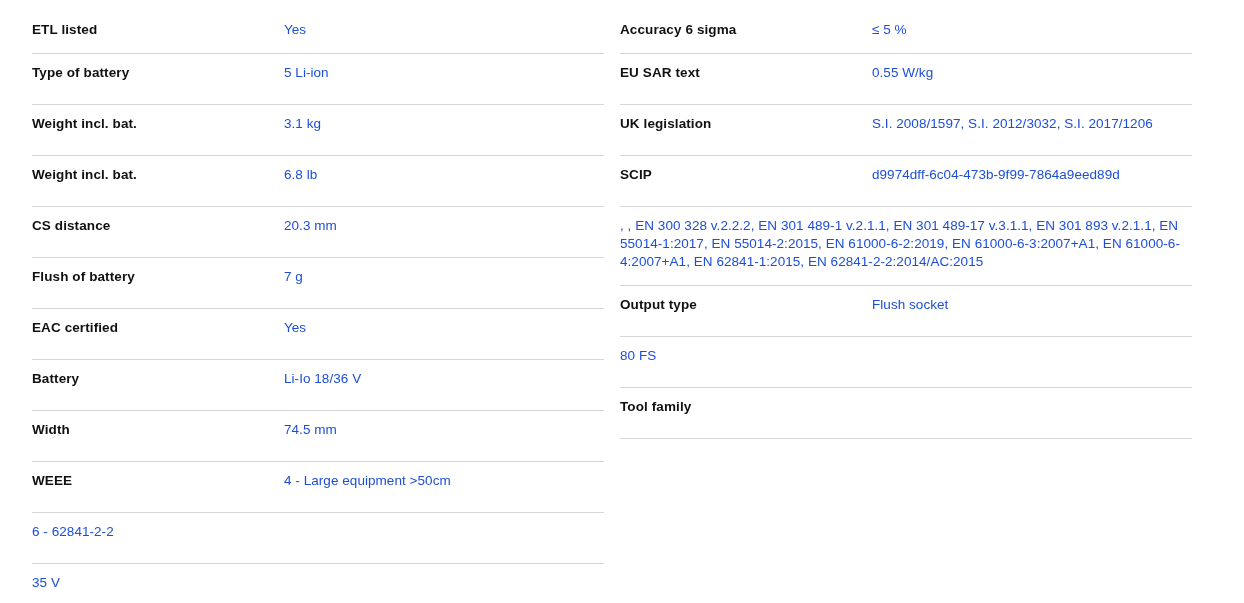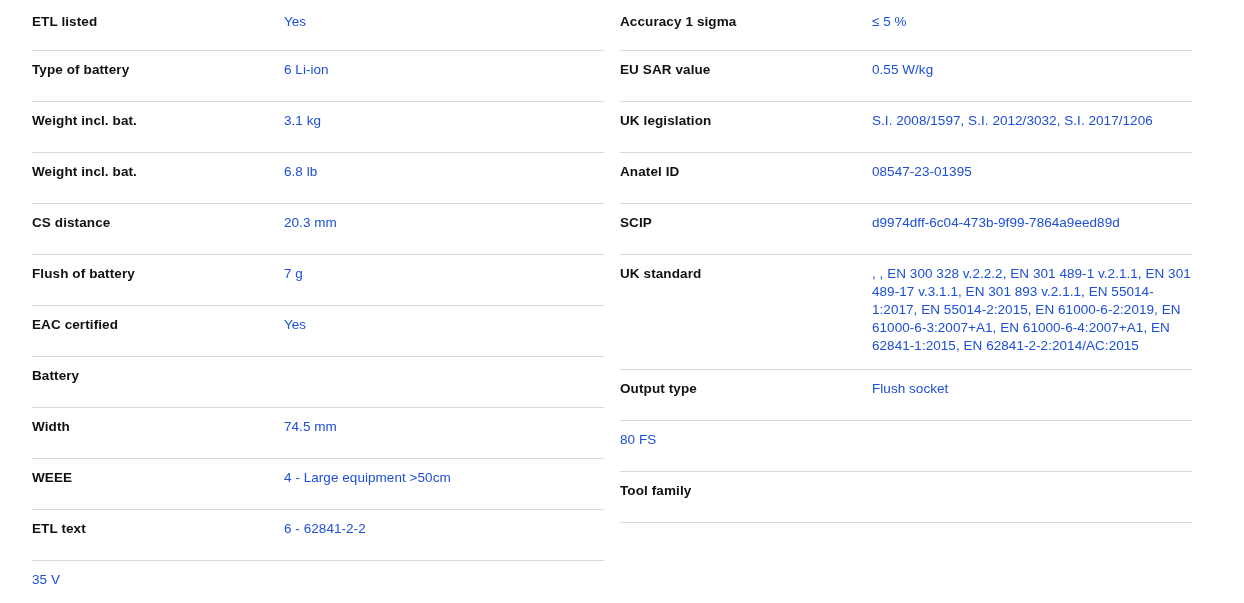--- a/index.html
+++ b/index.html
@@ -30,21 +30,21 @@
   }
   .spec-row {
     display: flex;
     align-items: flex-start;
     border-bottom: 1px solid #d8d8d8;
     padding: 0;
     min-height: 51px;
     box-sizing: border-box;
   }
   .spec-row:first-child {
-    padding-top: 4px;
+    padding-top: 12px;
   }
   .spec-row .label {
     flex: 0 0 252px;
     width: 252px;
     font-size: 13.5px;
     font-weight: bold;
     color: #111111;
     line-height: 17px;
     padding-top: 10px;
     padding-bottom: 14px;
@@ -75,21 +75,21 @@
 
 <div class="spec-page">
 
   <div class="spec-column left">
     <div class="spec-row">
       <div class="label">ETL listed</div>
       <div class="value">Yes</div>
     </div>
     <div class="spec-row">
       <div class="label">Type of battery</div>
-      <div class="value">6 Li-ion</div>
+      <div class="value">5 Li-ion</div>
     </div>
     <div class="spec-row">
       <div class="label">Weight incl. bat.</div>
       <div class="value">3.1 kg</div>
     </div>
     <div class="spec-row">
       <div class="label">Weight incl. bat.</div>
       <div class="value">6.8 lb</div>
     </div>
     <div class="spec-row">
@@ -99,61 +99,56 @@
     <div class="spec-row">
       <div class="label">Flush of battery</div>
       <div class="value">7 g</div>
     </div>
     <div class="spec-row">
       <div class="label">EAC certified</div>
       <div class="value">Yes</div>
     </div>
     <div class="spec-row">
       <div class="label">Battery</div>
+      <div class="value">Li-Io 18/36 V</div>
     </div>
     <div class="spec-row">
       <div class="label">Width</div>
       <div class="value">74.5 mm</div>
     </div>
     <div class="spec-row">
       <div class="label">WEEE</div>
       <div class="value">4 - Large equipment &gt;50cm</div>
     </div>
     <div class="spec-row">
-      <div class="label">ETL text</div>
       <div class="value">6 - 62841-2-2</div>
     </div>
     <div class="spec-row">
       <div class="value">35 V</div>
     </div>
   </div>
 
   <div class="spec-column right">
     <div class="spec-row">
-      <div class="label">Accuracy 1 sigma</div>
+      <div class="label">Accuracy 6 sigma</div>
       <div class="value">≤ 5 %</div>
     </div>
     <div class="spec-row">
-      <div class="label">EU SAR value</div>
+      <div class="label">EU SAR text</div>
       <div class="value">0.55 W/kg</div>
     </div>
     <div class="spec-row">
       <div class="label">UK legislation</div>
       <div class="value">S.I. 2008/1597, S.I. 2012/3032, S.I. 2017/1206</div>
     </div>
     <div class="spec-row">
-      <div class="label">Anatel ID</div>
-      <div class="value">08547-23-01395</div>
-    </div>
-    <div class="spec-row">
       <div class="label">SCIP</div>
       <div class="value">d9974dff-6c04-473b-9f99-7864a9eed89d</div>
     </div>
     <div class="spec-row tall">
-      <div class="label">UK standard</div>
       <div class="value">, , EN 300 328 v.2.2.2, EN 301 489-1 v.2.1.1, EN 301 489-17 v.3.1.1, EN 301 893 v.2.1.1, EN 55014-1:2017, EN 55014-2:2015, EN 61000-6-2:2019, EN 61000-6-3:2007+A1, EN 61000-6-4:2007+A1, EN 62841-1:2015, EN 62841-2-2:2014/AC:2015</div>
     </div>
     <div class="spec-row">
       <div class="label">Output type</div>
       <div class="value">Flush socket</div>
     </div>
     <div class="spec-row">
       <div class="value">80 FS</div>
     </div>
     <div class="spec-row">

